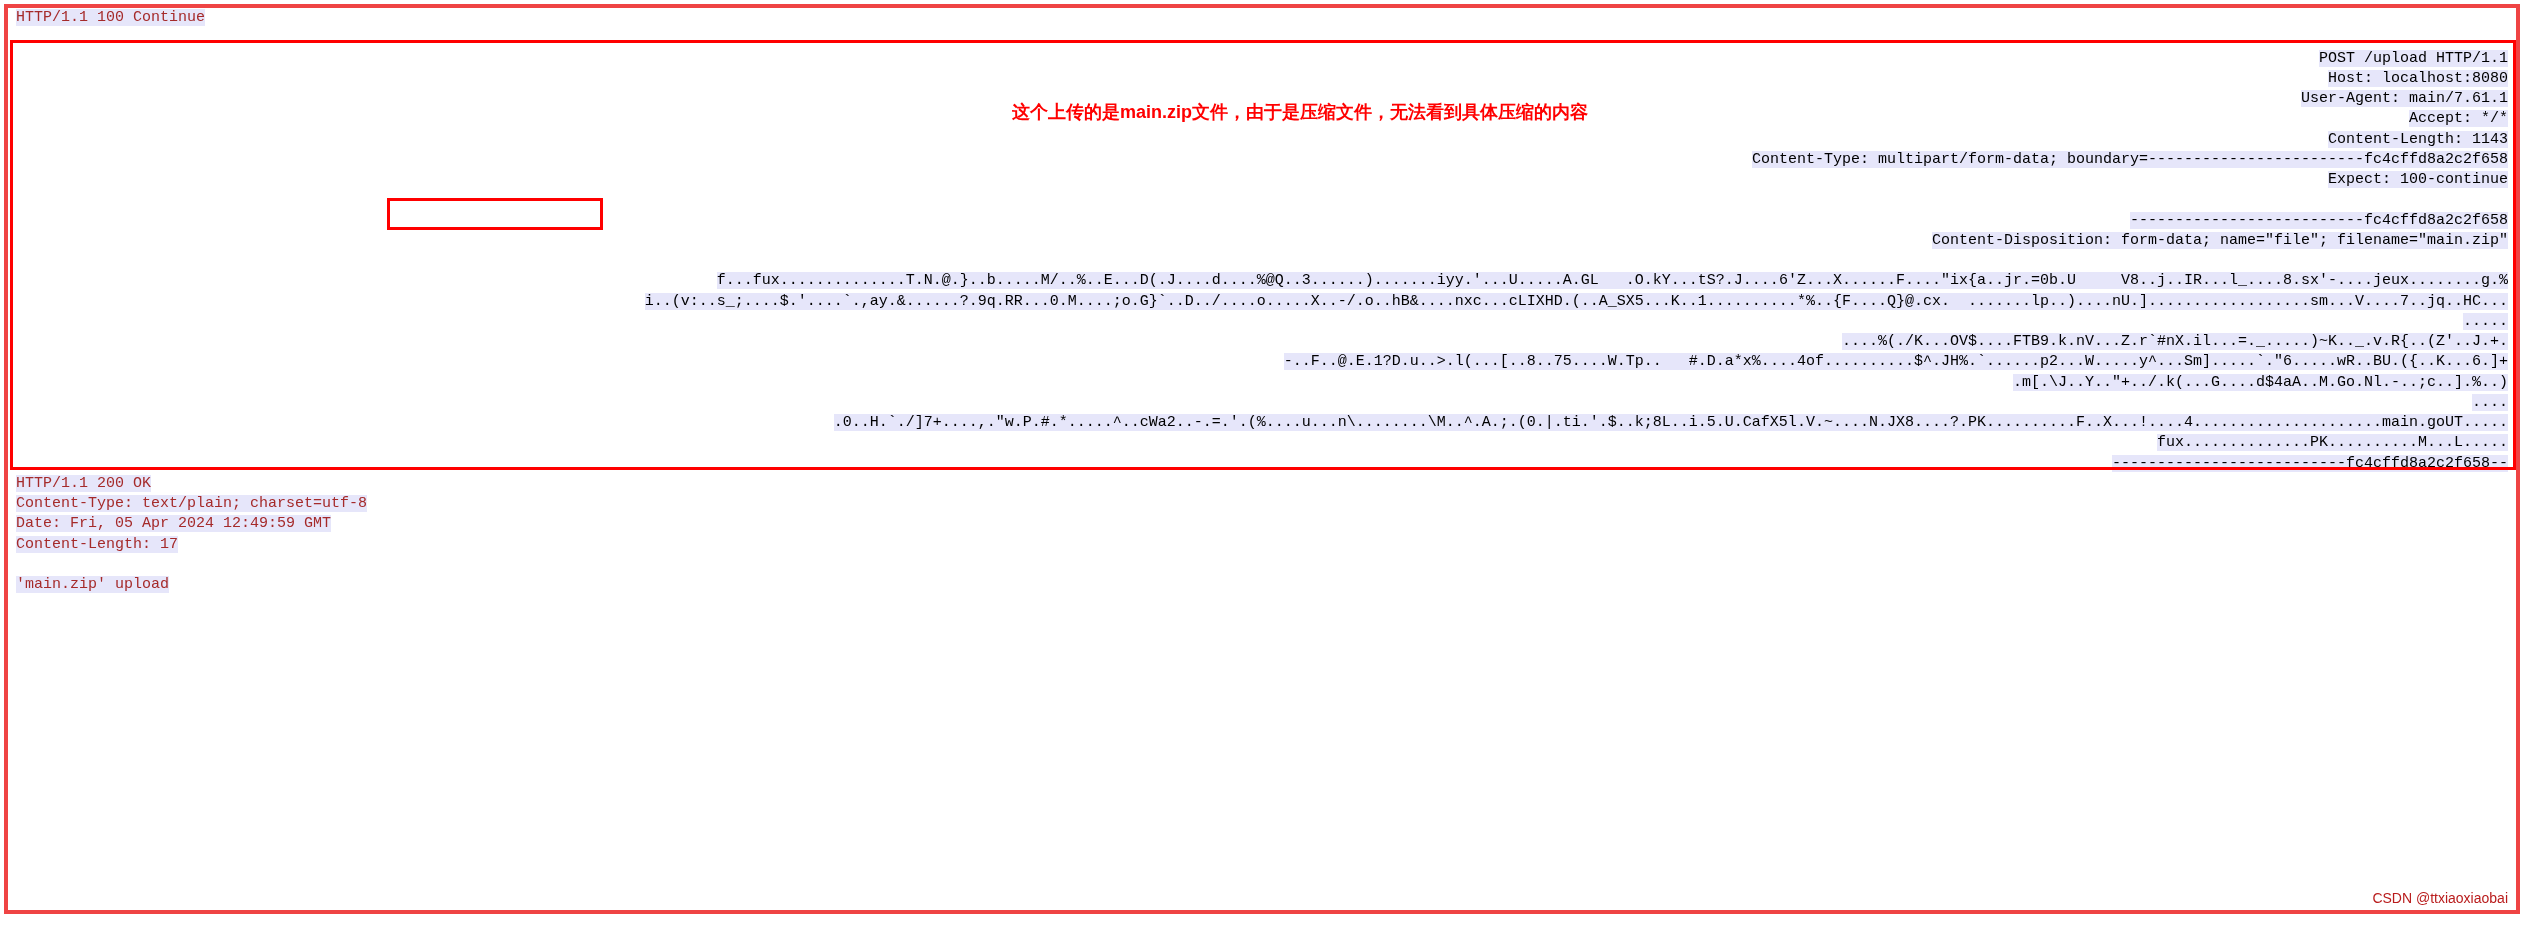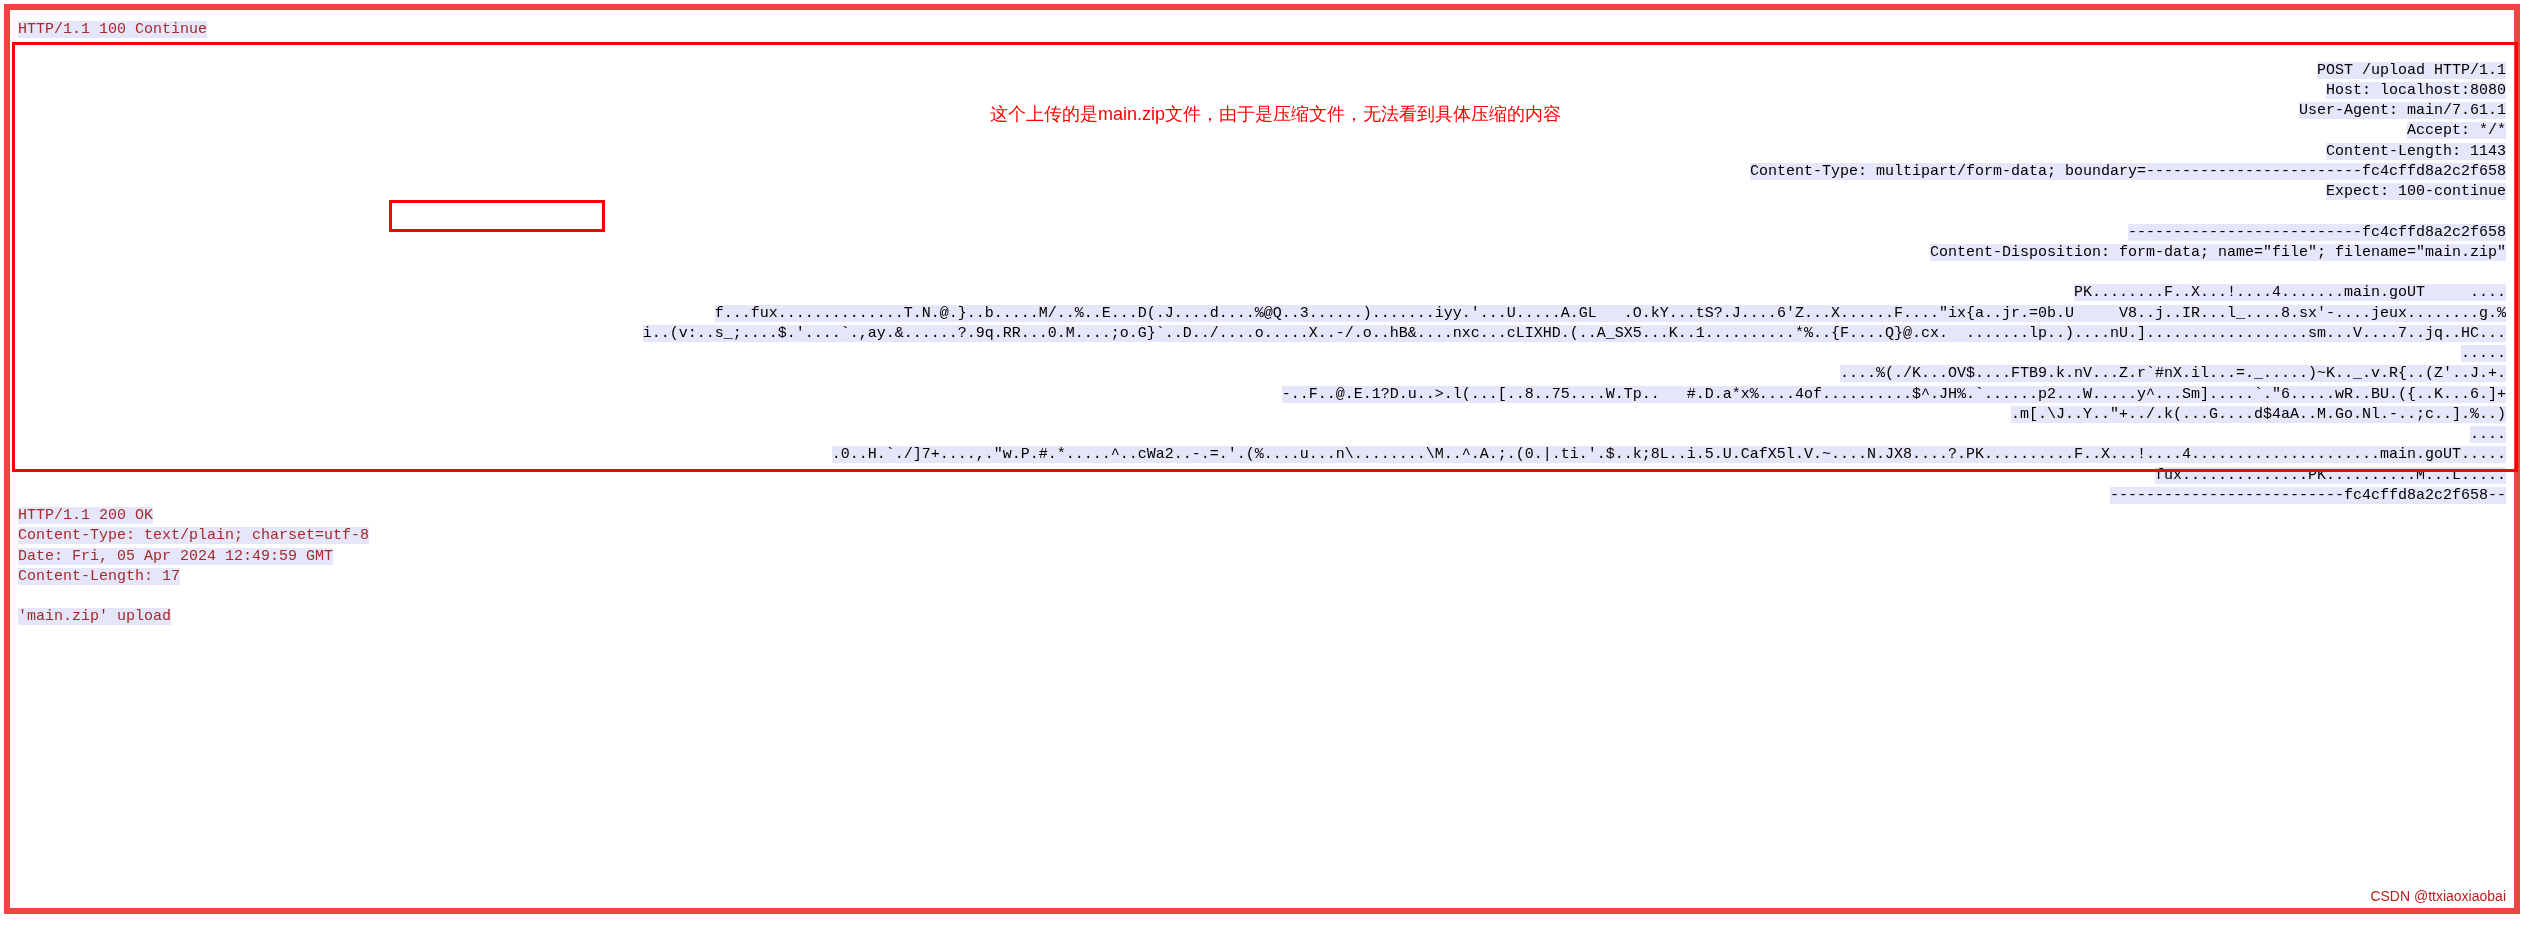--- a/index.html
+++ b/index.html
@@ -7,22 +7,22 @@
     margin: 0;
     padding: 4px;
     font-family: Consolas, "Courier New", monospace;
     font-size: 15px;
     line-height: 1.35;
     background: #ffffff;
     color: #333;
     width: 2524px;
   }
   .outer {
-    border: 6px solid #ef4444;
-    padding: 10px 8px;
+    border: 4px solid #ef4444;
+    padding: 0 8px;
     position: relative;
     min-height: 910px;
   }
   .line-brown { color: #a52a2a; }
   .line-blue  { color: #000000; text-align: right; }
   .block { white-space: pre; }
   .hl {
     background: #e6e6fa; 
   }
   .red-box-main {
@@ -32,22 +32,23 @@
   }
   .red-box-filename {
     position: absolute;
     border: 3px solid #ff0000;
     pointer-events: none;
   }
   .annotation {
     position: absolute;
     color: #ff0000;
     font-family: "Microsoft YaHei", "SimHei", sans-serif;
-    font-weight: normal;
+    font-weight: bold;
     font-size: 18px;
+    margin-left: 24px;
   }
   .watermark {
     position: absolute;
     right: 8px;
     bottom: 2px;
     color: #b91c1c;
     font-family: Liberation Sans, sans-serif;
     font-size: 14px;
   }
 </style>
@@ -68,21 +69,20 @@
   <div class="block line-blue"><span class="hl">Content-Type: multipart/form-data; boundary=------------------------fc4cffd8a2c2f658</span></div>
   <div class="block line-blue"><span class="hl">Expect: 100-continue</span></div>
 
   <div class="block">&nbsp;</div>
 
   <div class="block line-blue"><span class="hl">--------------------------fc4cffd8a2c2f658</span></div>
   <div class="block line-blue"><span class="hl">Content-Disposition: form-data; name="file"; </span><span class="hl">filename="main.zip"</span></div>
 
   <div class="block">&nbsp;</div>
 
-  <div class="block line-blue"><span class="hl">PK........F..X...!....4.......main.goUT     ....</span></div>
   <div class="block line-blue"><span class="hl">f...fux..............T.N.@.}..b.....M/..%..E...D(.J....d....%@Q..3......).......iyy.'...U.....A.GL   .O.kY...tS?.J....6'Z...X......F...."ix{a..jr.=0b.U     V8..j..IR...l_....8.sx'-....jeux........g.%</span></div>
   <div class="block line-blue"><span class="hl">i..(v:..s_;....$.'....`.,ay.&amp;......?.9q.RR...0.M....;o.G}`..D../....o.....X..-/.o..hB&amp;....nxc...cLIXHD.(..A_SX5...K..1..........*%..{F....Q}@.cx.  .......lp..)....nU.]..................sm...V....7..jq..HC...</span></div>
   <div class="block line-blue"><span class="hl">.....</span></div>
   <div class="block line-blue"><span class="hl">....%(./K...OV$....FTB9.k.nV...Z.r`#nX.il...=._.....)~K.._.v.R{..(Z'..J.+.</span></div>
   <div class="block line-blue"><span class="hl">-..F..@.E.1?D.u..&gt;.l(...[..8..75....W.Tp..   #.D.a*x%....4of..........$^.JH%.`......p2...W.....y^...Sm].....`."6.....wR..BU.({..K...6.]+</span></div>
   <div class="block line-blue"><span class="hl">.m[.\J..Y.."+../.k(...G....d$4aA..M.Go.Nl.-..;c..].%..)</span></div>
   <div class="block line-blue"><span class="hl">....</span></div>
   <div class="block line-blue"><span class="hl">.0..H.`./]7+....,."w.P.#.*.....^..cWa2..-.=.'.(%....u...n\........\M..^.A.;.(0.|.ti.'.$..k;8L..i.5.U.CafX5l.V.~....N.JX8....?.PK..........F..X...!....4.....................main.goUT.....</span></div>
   <div class="block line-blue"><span class="hl">fux..............PK..........M...L.....</span></div>
   <div class="block line-blue"><span class="hl">--------------------------fc4cffd8a2c2f658--</span></div>

